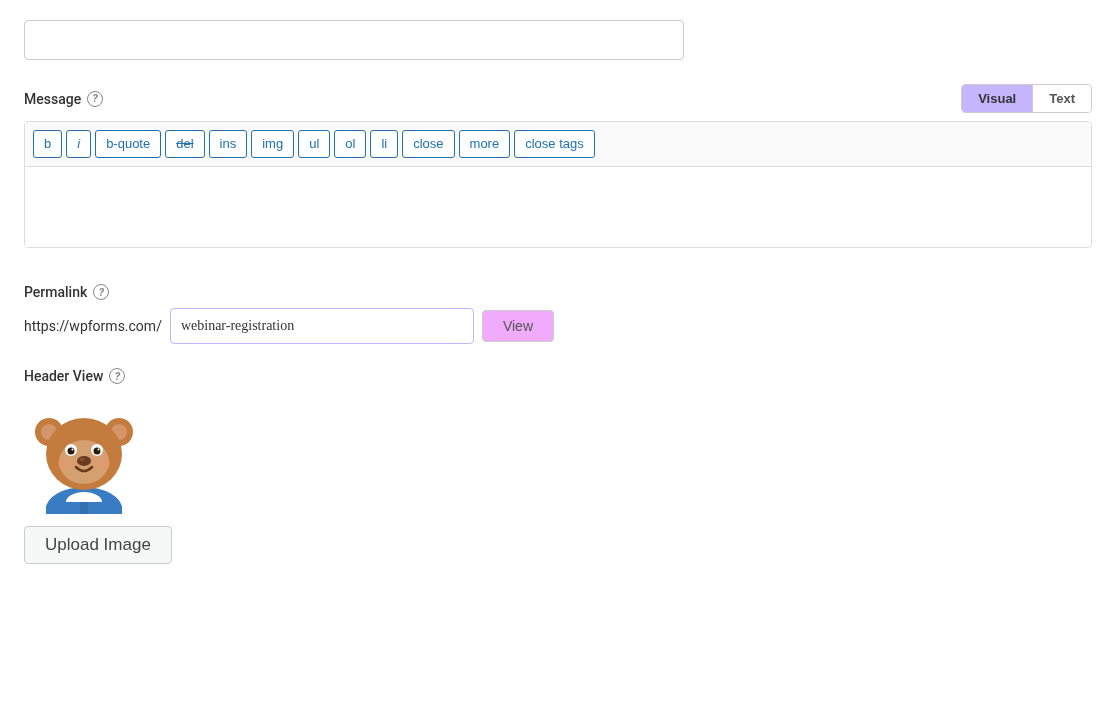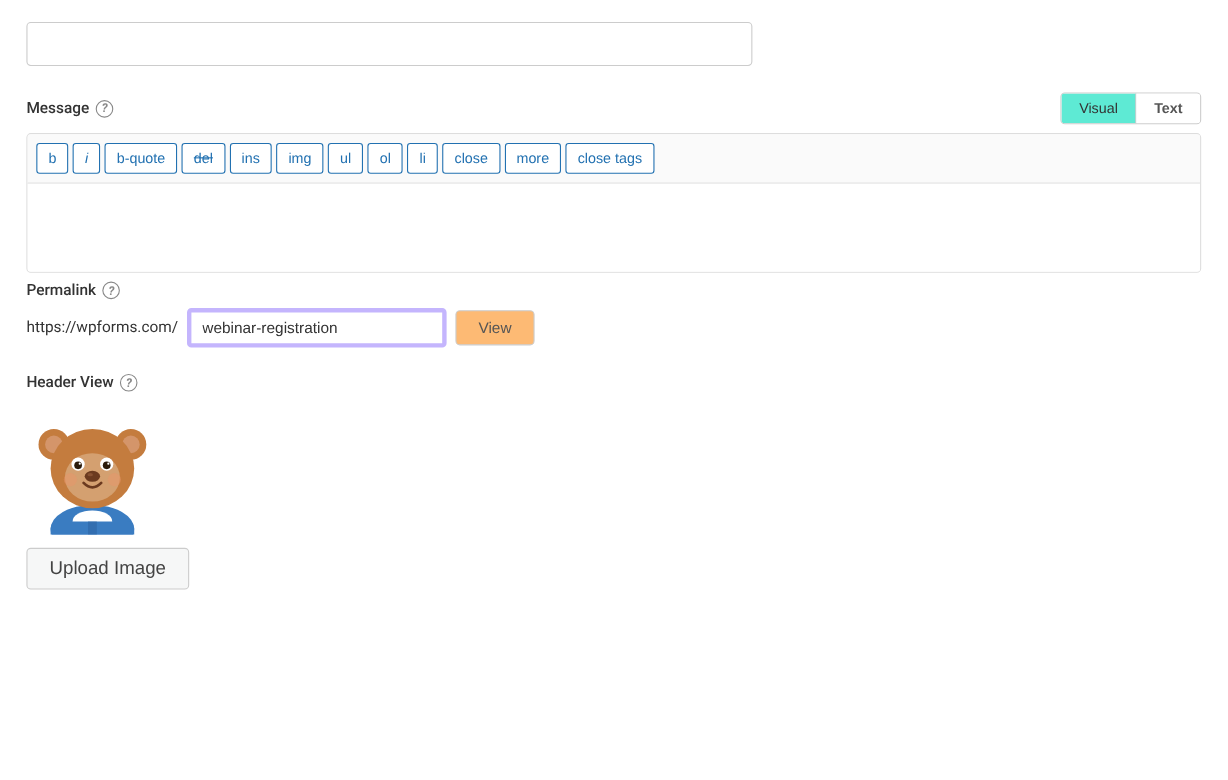--- a/index.html
+++ b/index.html
@@ -57,21 +57,21 @@
       border: 1px solid #ccc;
       border-radius: 4px;
       padding: 6px 10px;
       font-size: 14px;
       outline: none;
       color: #333;
     }
 
     
     .message-section {
-      margin-bottom: 8px;
+      margin-bottom: 36px;
     }
 
     .message-header {
       display: flex;
       align-items: center;
       justify-content: space-between;
       margin-bottom: 8px;
     }
 
     .message-label-group {
@@ -96,23 +96,23 @@
       color: #555;
       outline: none;
       font-weight: bold;
     }
 
     .tab-btn:first-child {
       border-right: 1px solid #ccc;
     }
 
     .tab-btn.active {
-      background: #5eead4;
-      color: #333;
-      font-weight: 400;
+      background: #c4b5fd;
+      color: #333;
+      font-weight: 700;
     }
 
     .editor-container {
       border: 1px solid #ddd;
       border-radius: 4px;
       overflow: hidden;
     }
 
     .editor-toolbar {
       display: flex;
@@ -148,33 +148,34 @@
       gap: 8px;
       margin-top: 8px;
     }
 
     .permalink-base {
       color: #333;
       font-size: 14px;
     }
 
     .permalink-input {
-      width: 236px;
+      width: 304px;
       height: 36px;
-      border: 4px solid #c4b5fd;
+      border: 1px solid #c4b5fd;
       border-radius: 4px;
       padding: 6px 10px;
       font-size: 14px;
       outline: none;
       color: #333;
+      font-family: Liberation Serif, serif;
     }
 
     .view-btn {
       padding: 7px 20px;
-      background: #fdba74;
+      background: #f0abfc;
       border: 1px solid #ccc;
       border-radius: 4px;
       cursor: pointer;
       font-size: 14px;
       color: #555;
     }
 
     
     .logo-preview {
       width: 120px;

